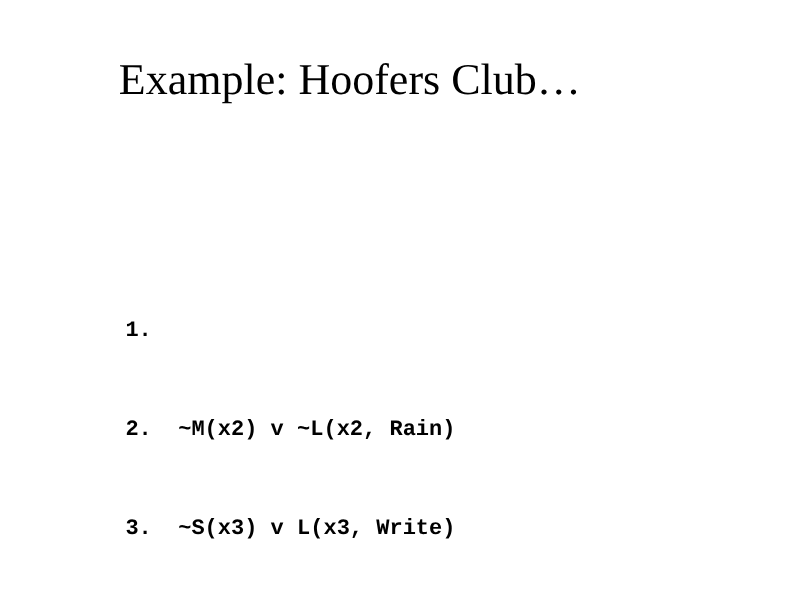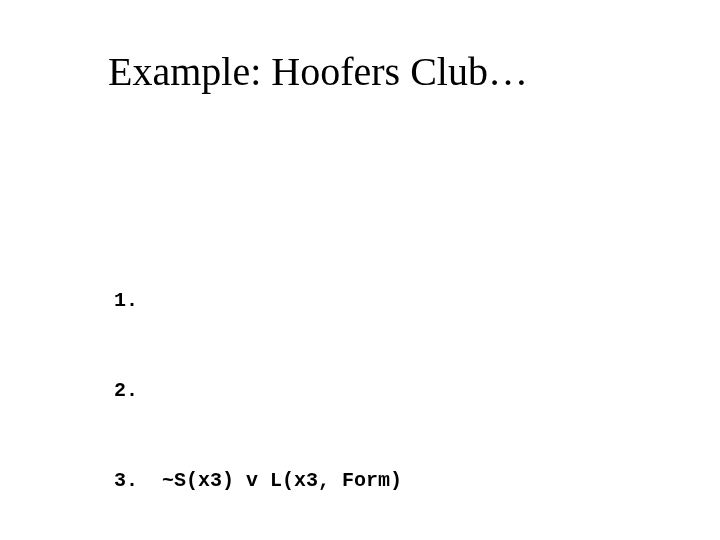--- a/index.html
+++ b/index.html
@@ -75,24 +75,25 @@
 
   <div class="title">Example: Hoofers Club…</div>
 
 
   <div class="clauses">
     <div class="clause-row">
       <span class="clause-num">1.</span>
     </div>
     <div class="clause-row">
       <span class="clause-num">2.</span>
+      <span>~M(x2) v ~L(x2, Rain)</span>
     </div>
     <div class="clause-row">
       <span class="clause-num">3.</span>
-      <span>~S(x3) v L(x3, Form)</span>
+      <span>~S(x3) v L(x3, Write)</span>
     </div>
     
     
     
     
     
   </div>
 
 
 </div>

